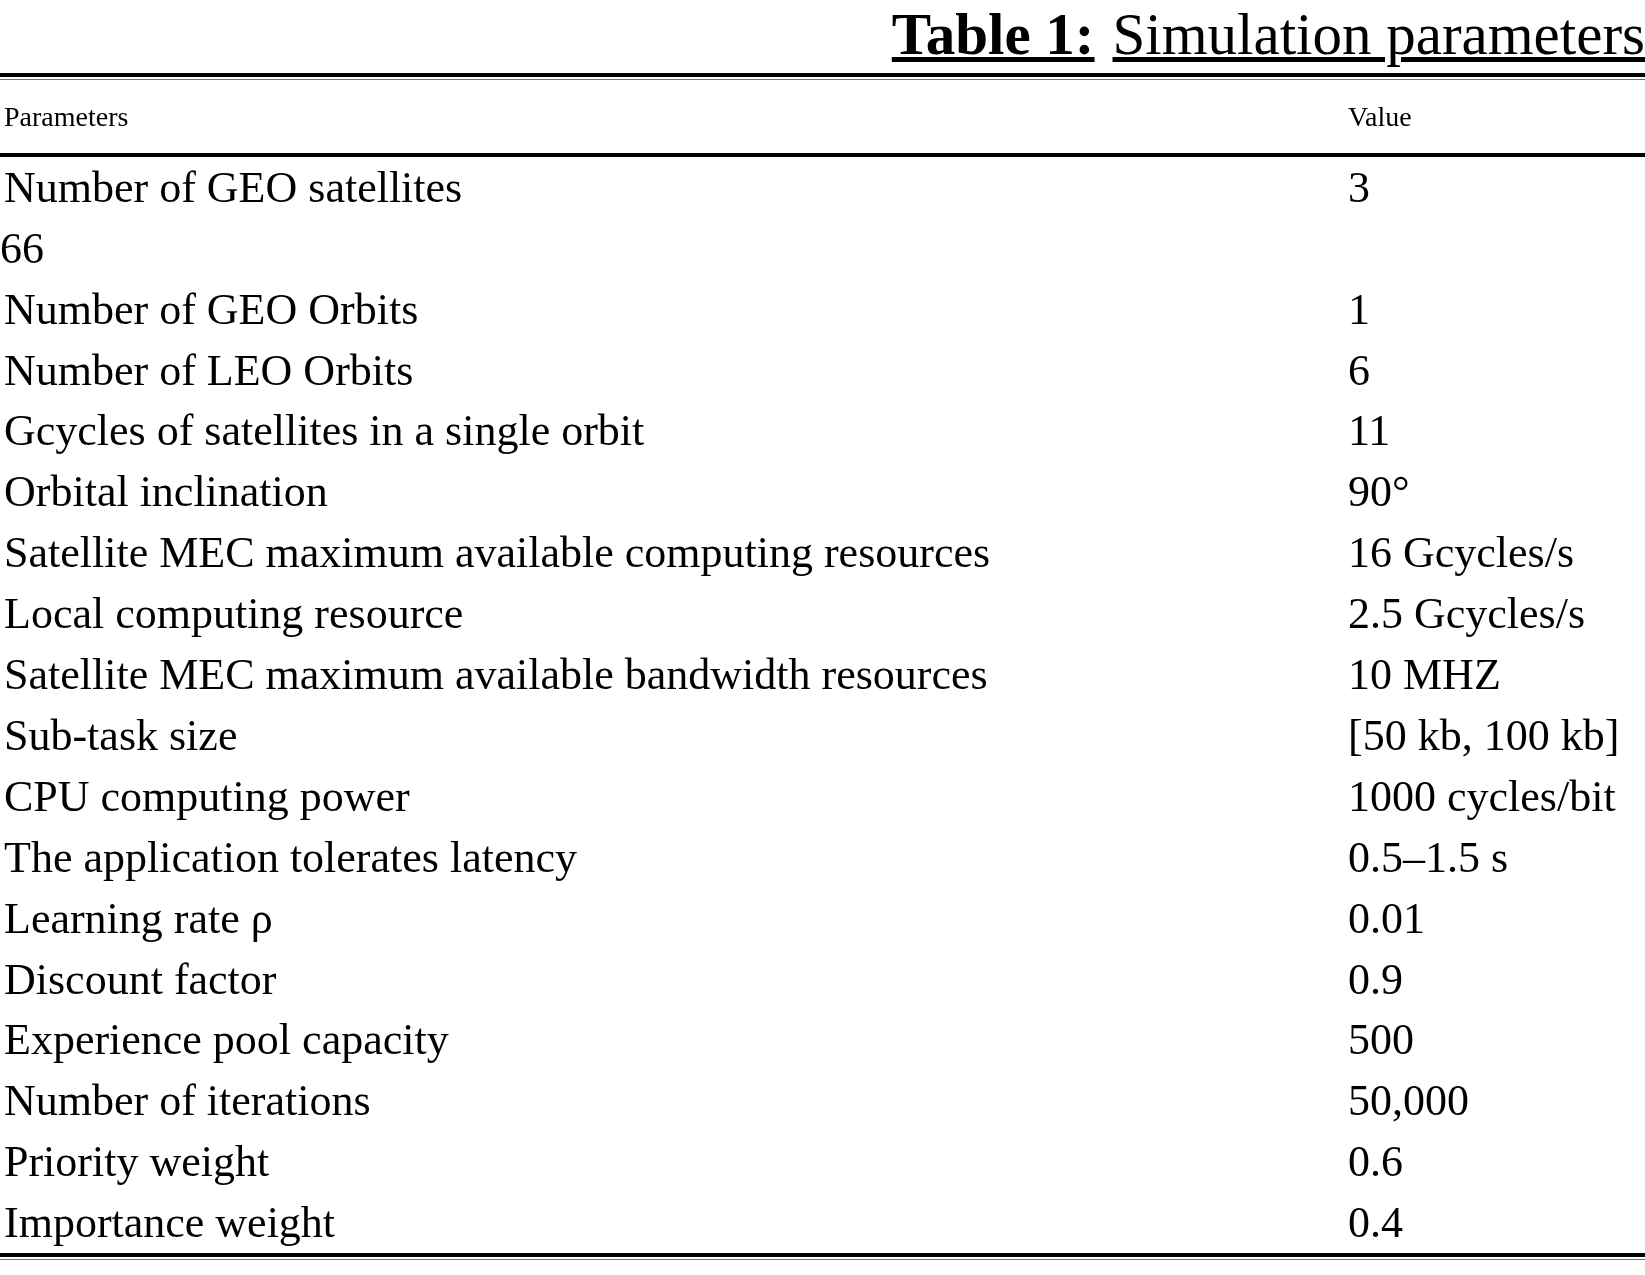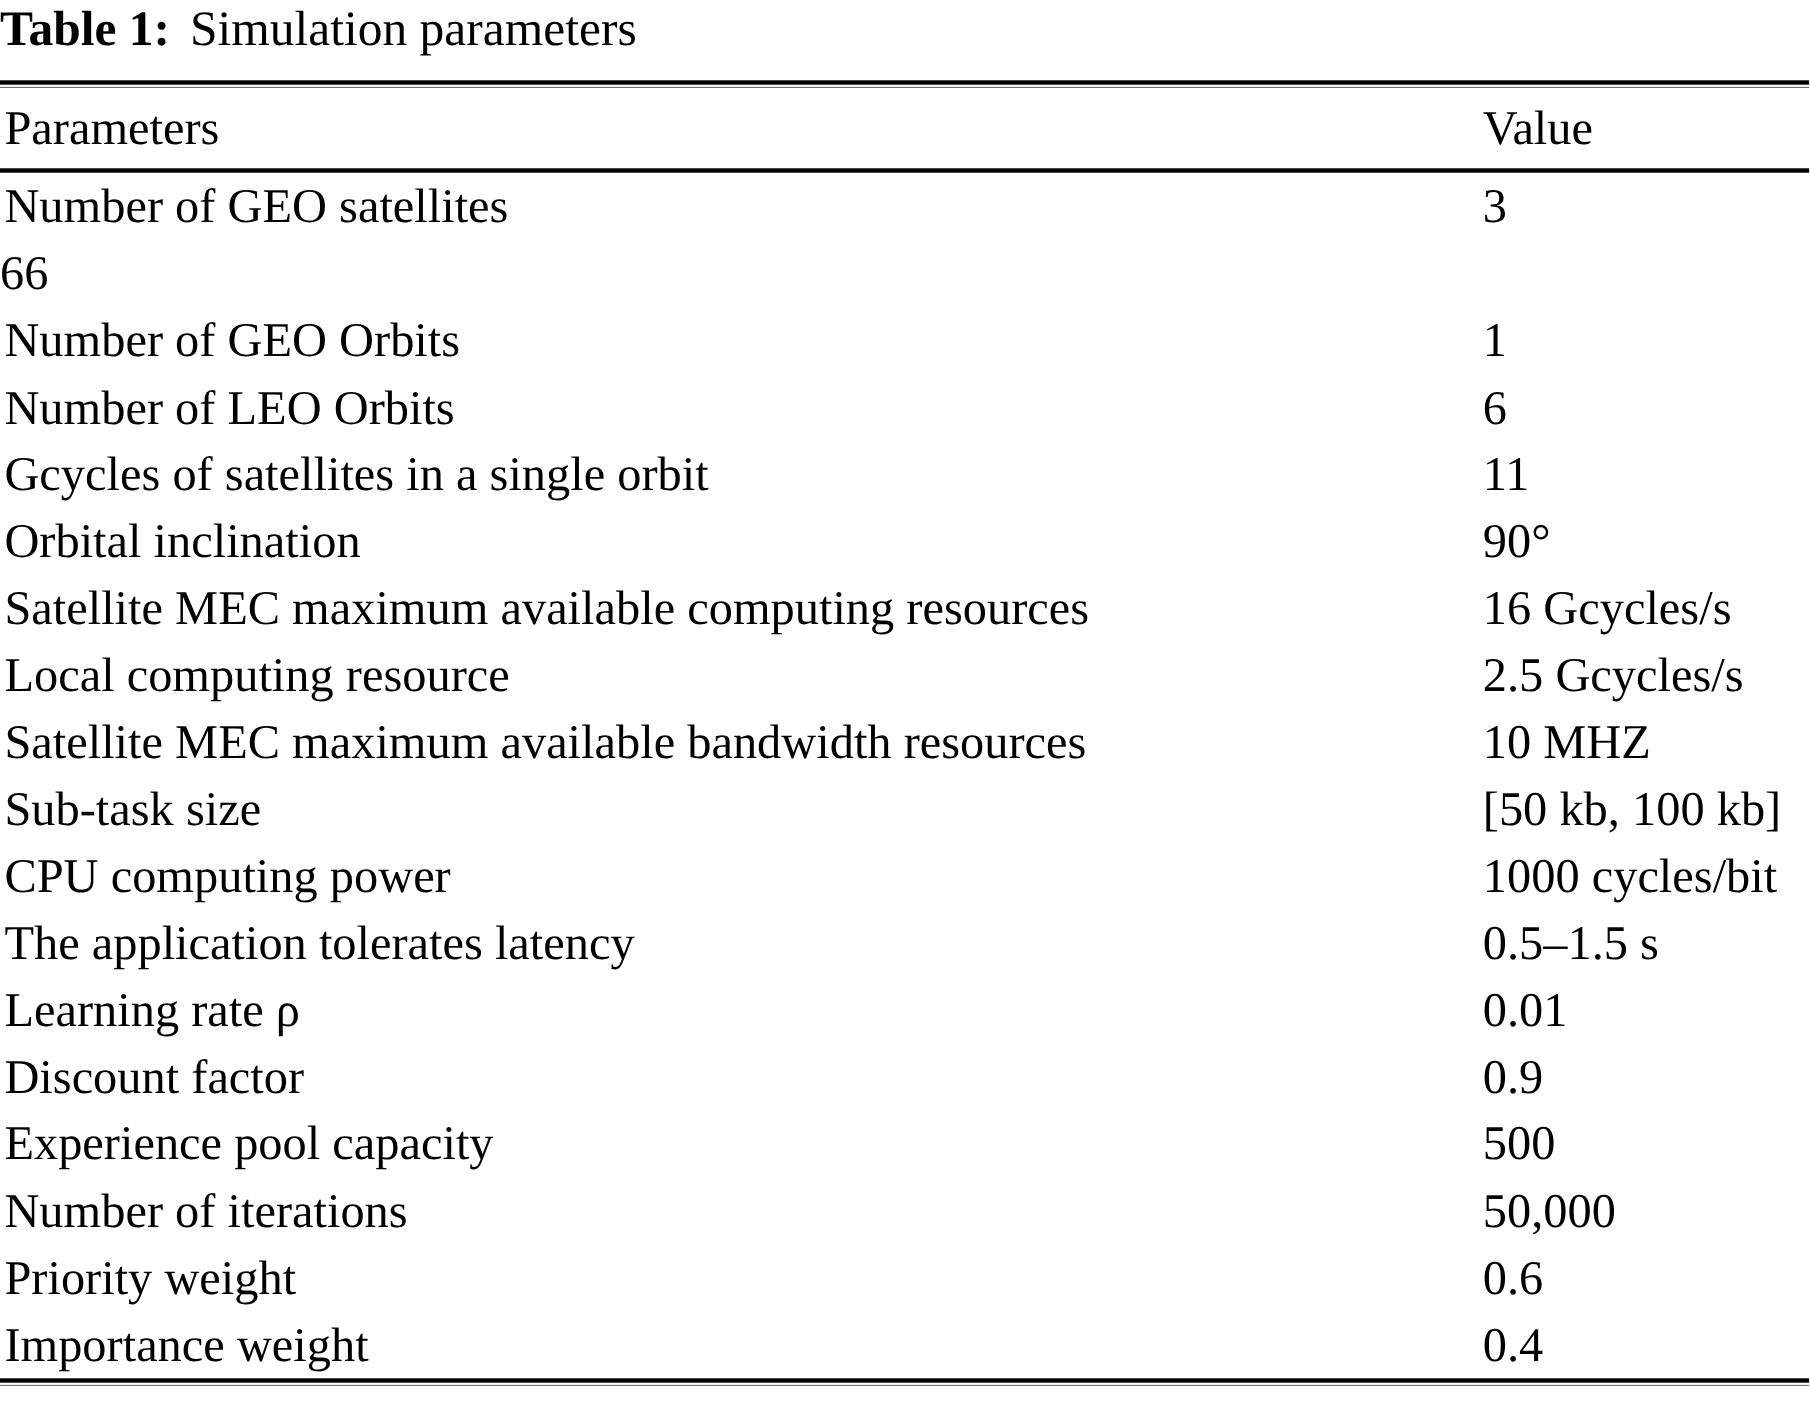--- a/index.html
+++ b/index.html
@@ -19,24 +19,25 @@
     height: 1275px;
     overflow: hidden;
     background: #ffffff;
   }
   
   .caption {
     box-sizing: border-box;
     height: 73px;
     padding-top: 2px;
     display: flex;
-    justify-content: flex-start;
+    justify-content: flex-end;
     align-items: flex-start;
-    font-size: 45px;
+    font-size: 59px;
     line-height: 1.1;
+    text-decoration: underline;
   }
   .cap-label {
     font-weight: bold;
     margin-right: 18px;
   }
   
   .rule { width: 100%; box-sizing: border-box; }
   .rule.double {
     border-top: 4px solid #000000;
     border-bottom: 1px solid #6e6e6e;
@@ -44,21 +45,21 @@
   }
   .rule.single {
     border-top: 4px solid #000000;
     height: 4px;
   }
   
   .hrow {
     height: 73px;
     display: flex;
     align-items: center;
-    font-size: 44px;
+    font-size: 28px;
   }
   
   .rows {
     height: 1096px;
     display: flex;
     flex-direction: column;
     justify-content: center;
   }
   .row {
     flex: 1 1 auto;

